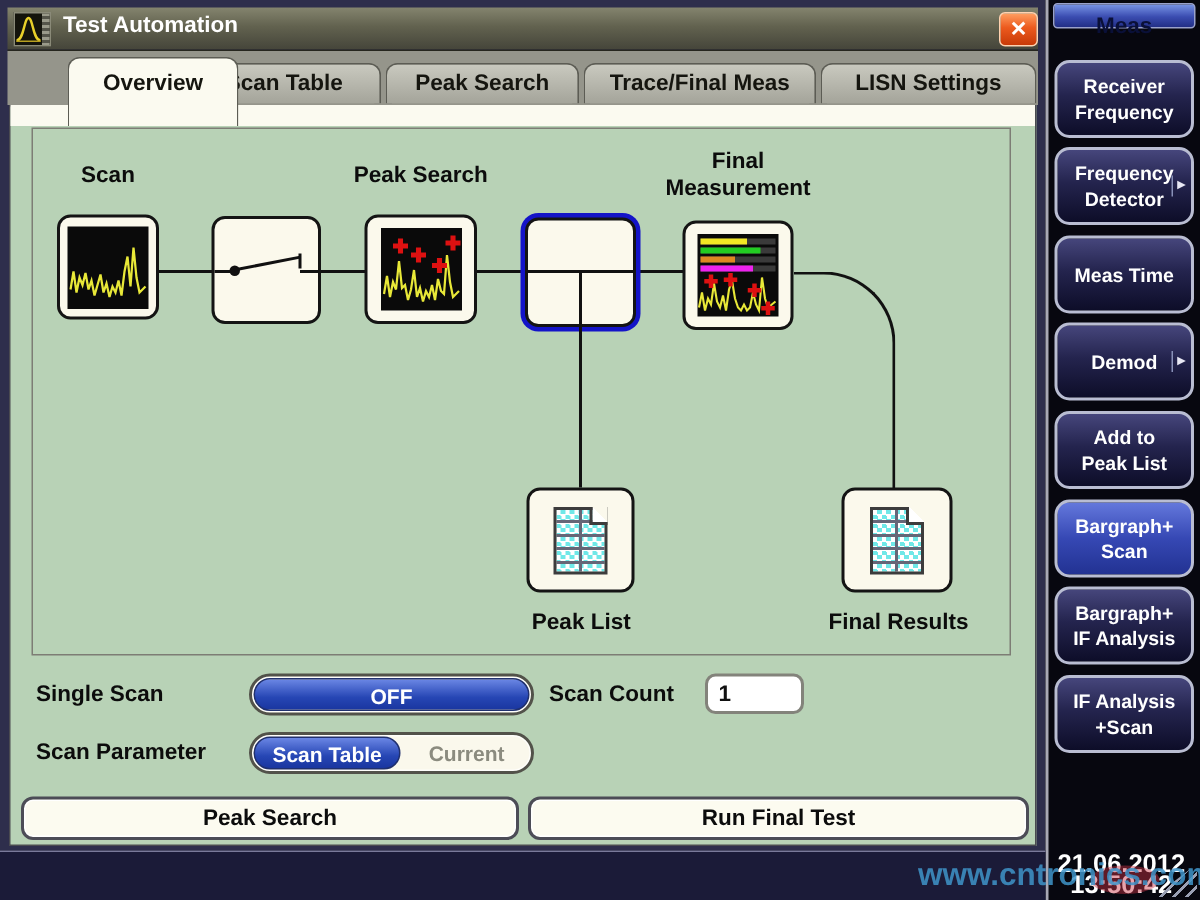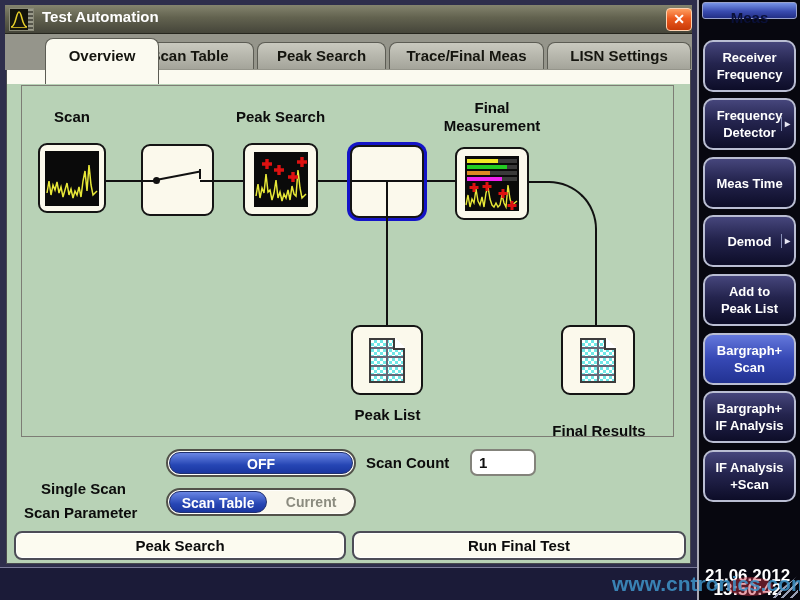--- a/index.html
+++ b/index.html
@@ -166,21 +166,21 @@
 
   <div class="abs" id="panel"></div>
   <div class="abs" id="panel-top-cream"></div>
   <div class="abs" id="diagram-box"></div>
 
   <div class="diag-label" style="left:38px;top:108px;width:68px;">Scan</div>
   <div class="diag-label" style="left:218px;top:108px;width:125px;">Peak Search</div>
   <div class="diag-label prelines" style="left:428px;top:99px;width:128px;">Final
 Measurement</div>
   <div class="diag-label" style="left:340px;top:406px;width:95px;">Peak List</div>
-  <div class="diag-label" style="left:540px;top:422px;width:118px;">Final Results</div>
+  <div class="diag-label" style="left:540px;top:406px;width:118px;">Final Results</div>
 
   <div class="hline" style="left:104px;top:180px;width:38px;"></div>
   <div class="hline" style="left:213px;top:180px;width:31px;"></div>
   <div class="hline" style="left:317px;top:180px;width:34px;"></div>
   <div class="hline jline" style="left:351px;top:180px;width:72px;"></div>
   <div class="hline" style="left:423px;top:180px;width:33px;"></div>
   <div class="vline" style="left:386px;top:181px;height:144px;"></div>
   <div id="curve-line"></div>
 
   <div class="node" style="left:38px;top:143px;width:68px;height:70px;">
@@ -237,28 +237,28 @@
         <div class="fold"></div>
       </div>
   </div>
 
   <div class="node" style="left:561px;top:325px;width:74px;height:70px;">
     <div class="doc">
         <div class="fold"></div>
       </div>
   </div>
 
-  <div class="ctl-label" style="left:24px;top:480px;margin-left:17px;">Single Scan</div>
+  <div class="ctl-label" style="left:24px;top:454px;">Single Scan</div>
   <div class="toggle" style="left:166px;top:449px;width:190px;">
     <div class="tg-opt sel">OFF</div>
   </div>
   <div class="ctl-label" style="left:366px;top:454px;">Scan Count</div>
   <input id="scan-count-input" value="1" style="">
 
-  <div class="ctl-label" style="left:24px;top:504px;">Scan Parameter</div>
+  <div class="ctl-label" style="left:24px;top:493px;">Scan Parameter</div>
   <div class="toggle" style="left:166px;top:488px;width:190px;">
     <div class="tg-opt sel" style="flex:1.12">Scan Table</div>
     <div class="tg-opt">Current</div>
   </div>
 
   <div class="big-btn" style="left:14px;width:332px;">Peak Search</div>
   <div class="big-btn" style="left:352px;width:334px;">Run Final Test</div>
 
   <div class="abs" id="statusbar"></div>
   <div class="sseg" style="left:5px;top:573px;width:93px;height:21px;"></div>

